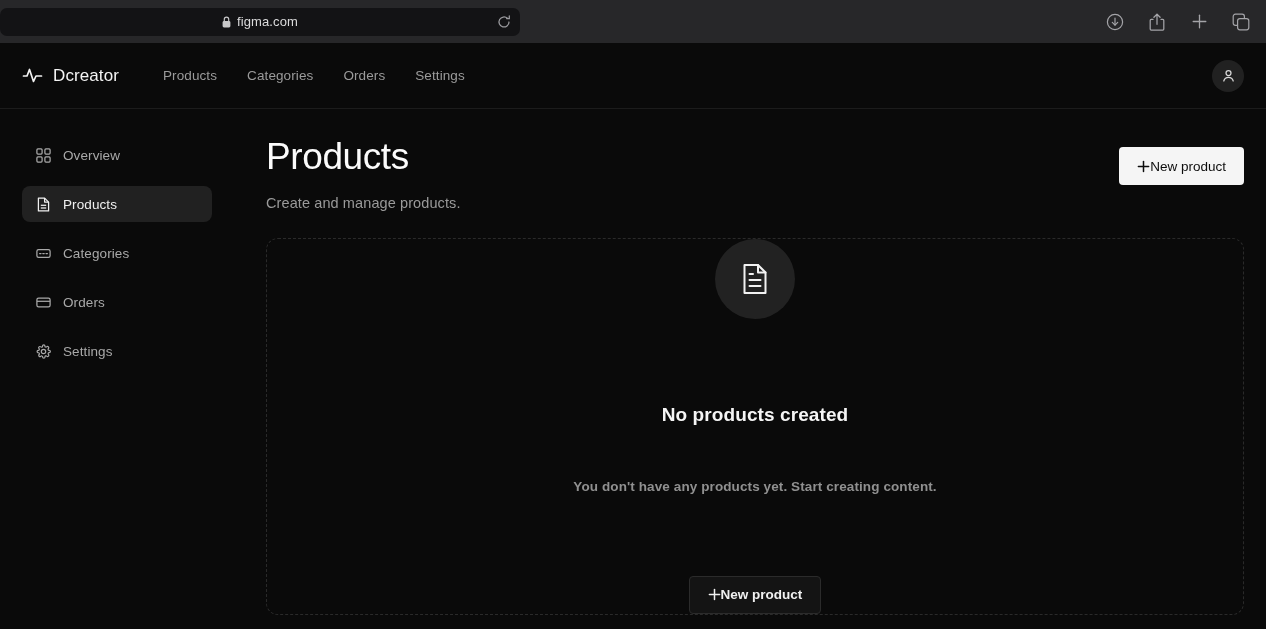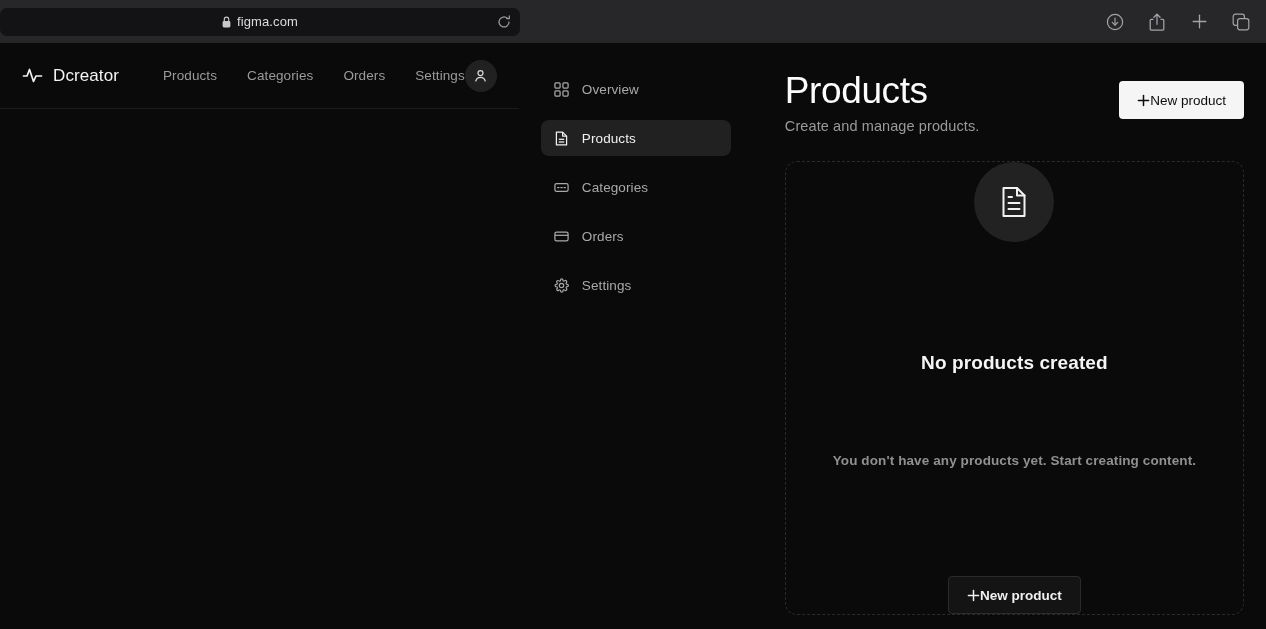--- a/index.html
+++ b/index.html
@@ -81,21 +81,21 @@
     align-items: center;
     gap: 12px;
   }
   .chrome-right .chrome-btn { color: #a4a4a8; width: 30px; }
 
   
   .app {
     height: 586px;
     background: #0a0a0a;
     display: flex;
-    flex-direction: row;
+    flex-direction: column;
   }
 
   .topnav {
     height: 66px;
     flex: 0 0 66px;
     display: flex;
     align-items: center;
     padding: 0 22px;
     border-bottom: 1px solid #1c1c1c;
   }
@@ -172,21 +172,21 @@
     justify-content: space-between;
   }
   .page-title {
     font-size: 37px;
     font-weight: 300;
     color: #fbfbfb;
     letter-spacing: -0.4px;
     line-height: 1.18;
   }
   .page-sub {
-    margin-top: 5px;
+    margin-top: 16px;
     font-size: 14.5px;
     color: #9a9a9a;
     letter-spacing: .1px;
   }
   .btn {
     display: inline-flex;
     align-items: center;
     border-radius: 4px;
     cursor: pointer;
     white-space: nowrap;

